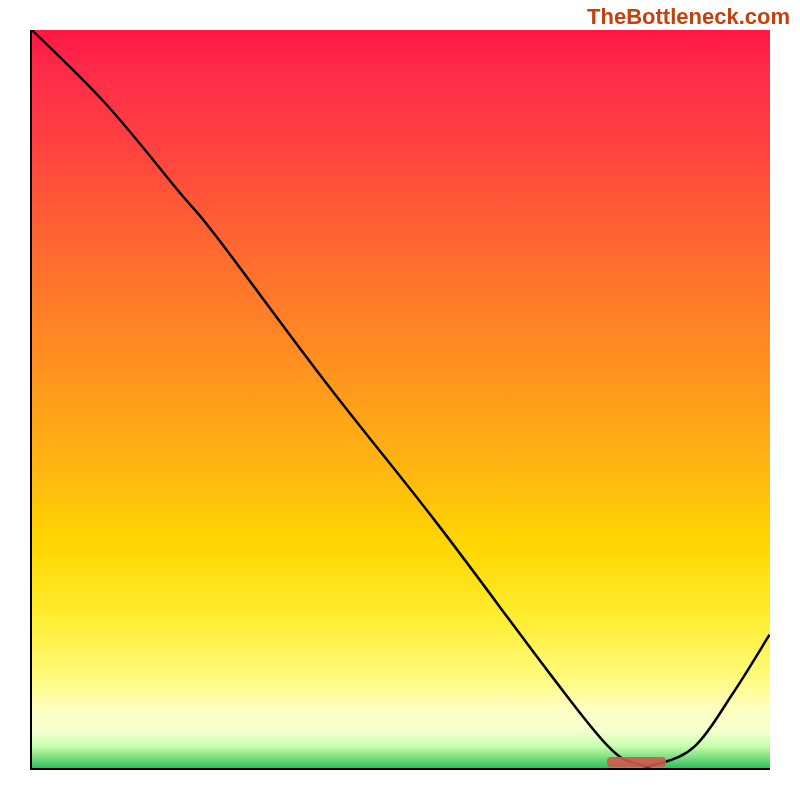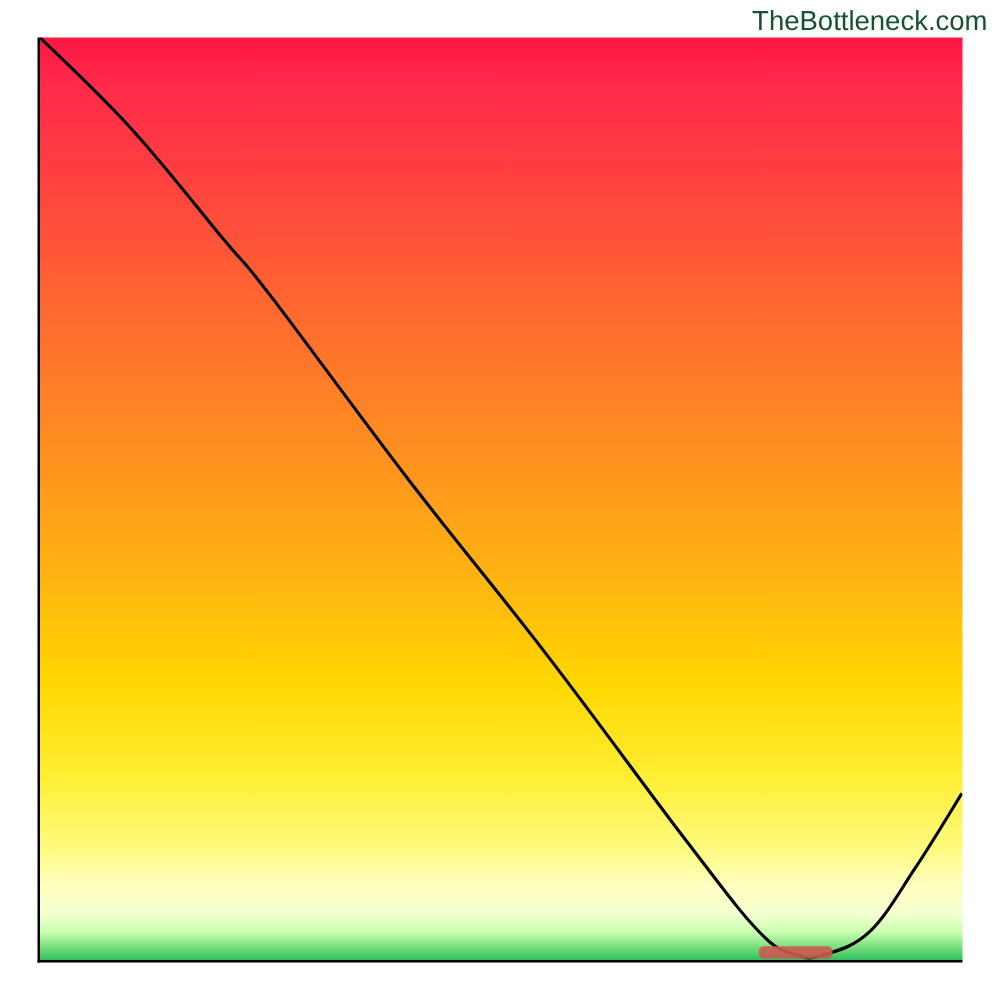--- a/index.html
+++ b/index.html
@@ -14,22 +14,22 @@
   .container {
     position: relative;
     width: 800px;
     height: 800px;
   }
   .watermark {
     position: absolute;
     top: 4px;
     right: 10px;
     font-size: 22px;
-    font-weight: normal;
-    color: #14532d;
+    font-weight: bold;
+    color: #c2410c;
     font-family: Arial, sans-serif;
   }
   .plot-outer {
     position: absolute;
     left: 30px;
     top: 30px;
     width: 740px;
     height: 740px;
     border-left: 2.5px solid #000;
     border-bottom: 2.5px solid #000;

